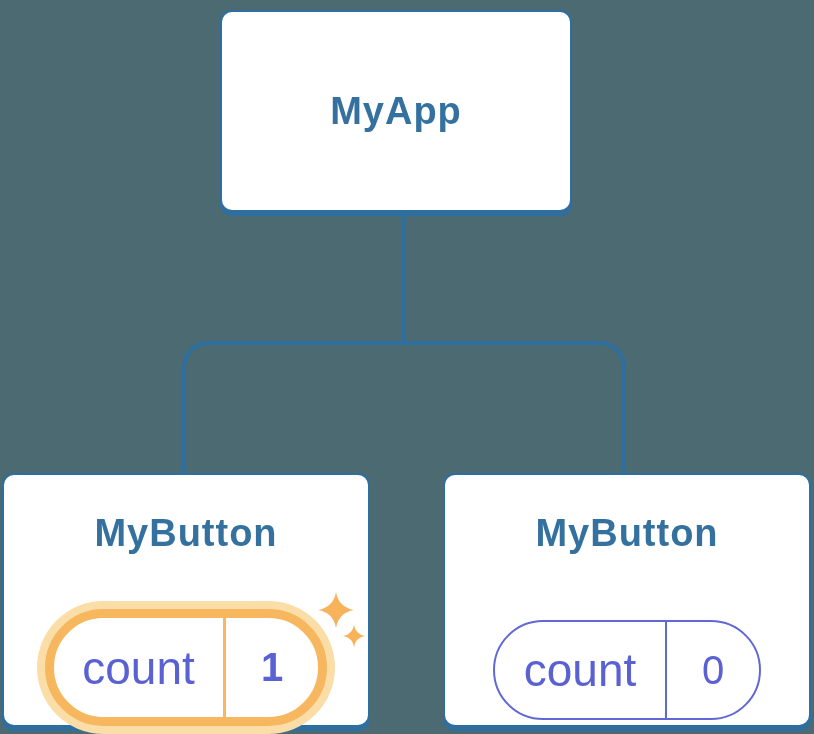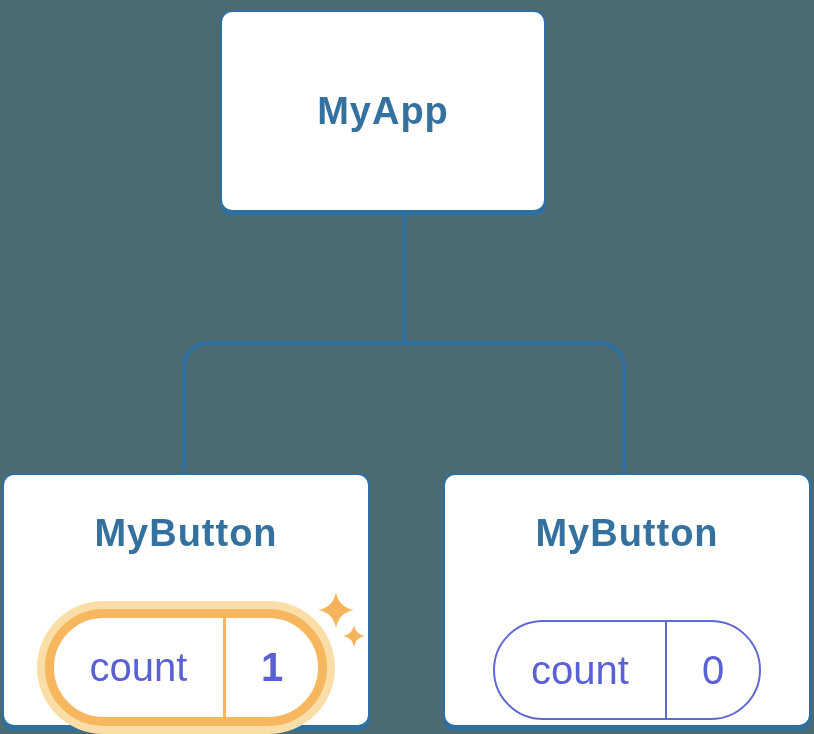--- a/index.html
+++ b/index.html
@@ -34,21 +34,21 @@
     background: #ffffff;
     border: 2px solid #2e6f9f;
     border-radius: 12px;
     box-shadow: 0 4px 0 #2e6f9f;
     display: flex;
     flex-direction: column;
     align-items: center;
   }
   .card.app {
     left: 220px; top: 10px;
-    width: 326px; height: 202px;
+    width: 352px; height: 202px;
     justify-content: center;
   }
   .card.btn { top: 473px; width: 368px; height: 254px; gap: 32px; }
   .card.btn.left  { left: 2px; }
   .card.btn.right { left: 443px; }
   .node-title {
     color: #35719f;
     font-size: 38px;
     font-weight: bold;
     letter-spacing: 1px;
@@ -73,21 +73,21 @@
     box-shadow: 0 0 0 8px #fbdda8;
   }
   .pill.indigo {
     width: 268px; height: 100px;
     border: 2px solid #6068d6;
   }
   .key-sec {
     flex: 1;
     display: flex; align-items: center; justify-content: center;
     color: #5a61d2;
-    font-size: 40px;
+    font-size: 46px;
   }
   .val-sec {
     width: 92px;
     display: flex; align-items: center; justify-content: center;
     color: #5a61d2;
     font-size: 40px;
   }
   .pill.orange .val-sec { border-left: 3px solid #f6b75f; font-weight: bold; }
   .pill.indigo .val-sec { border-left: 2px solid #6068d6; }
   

